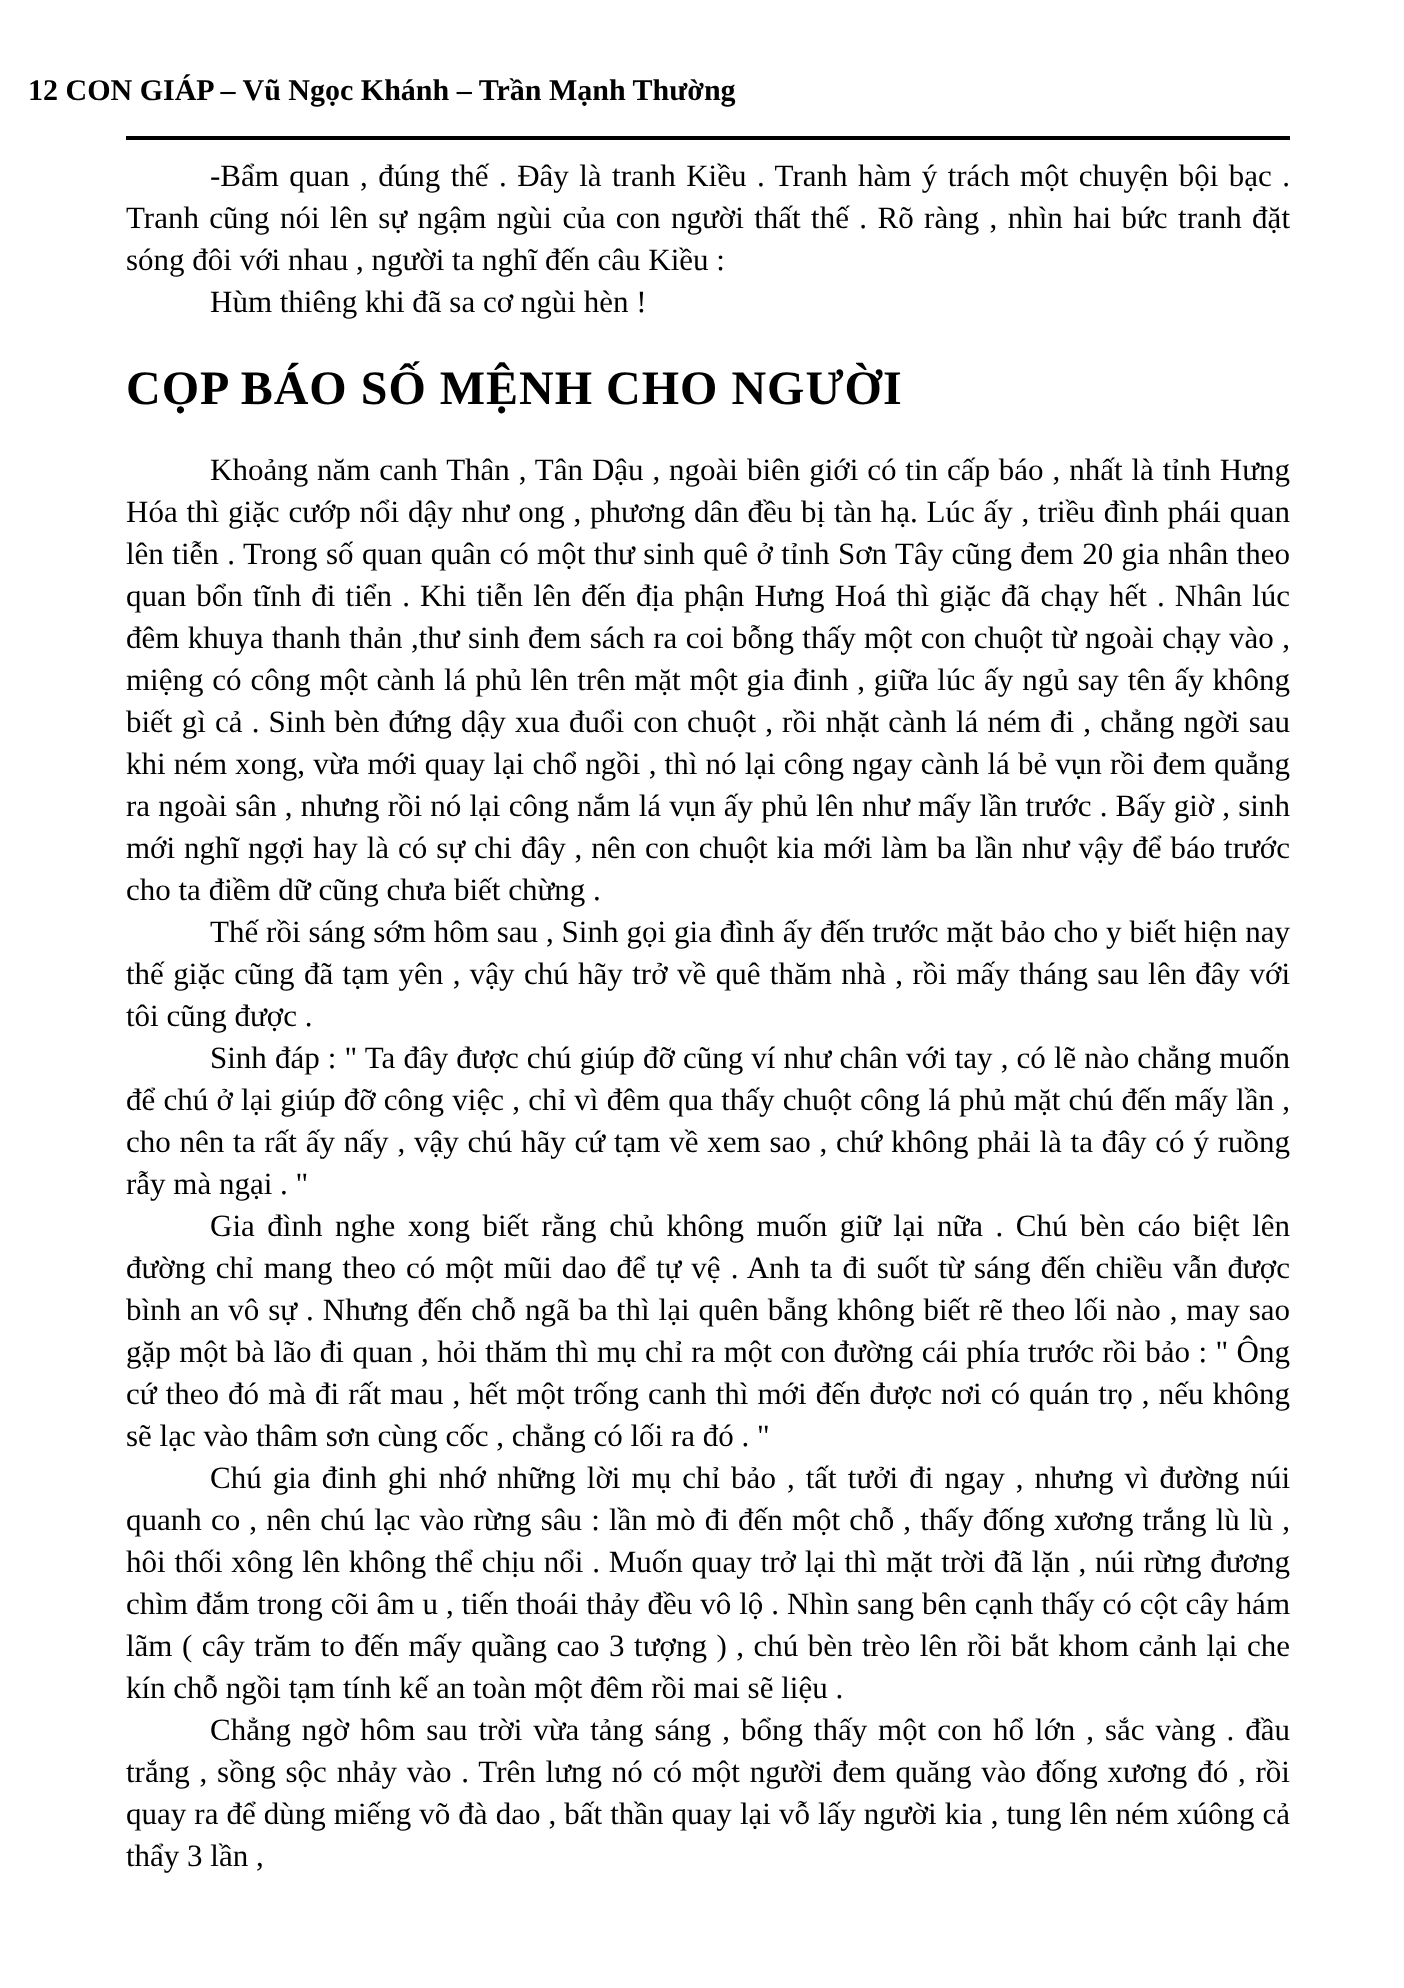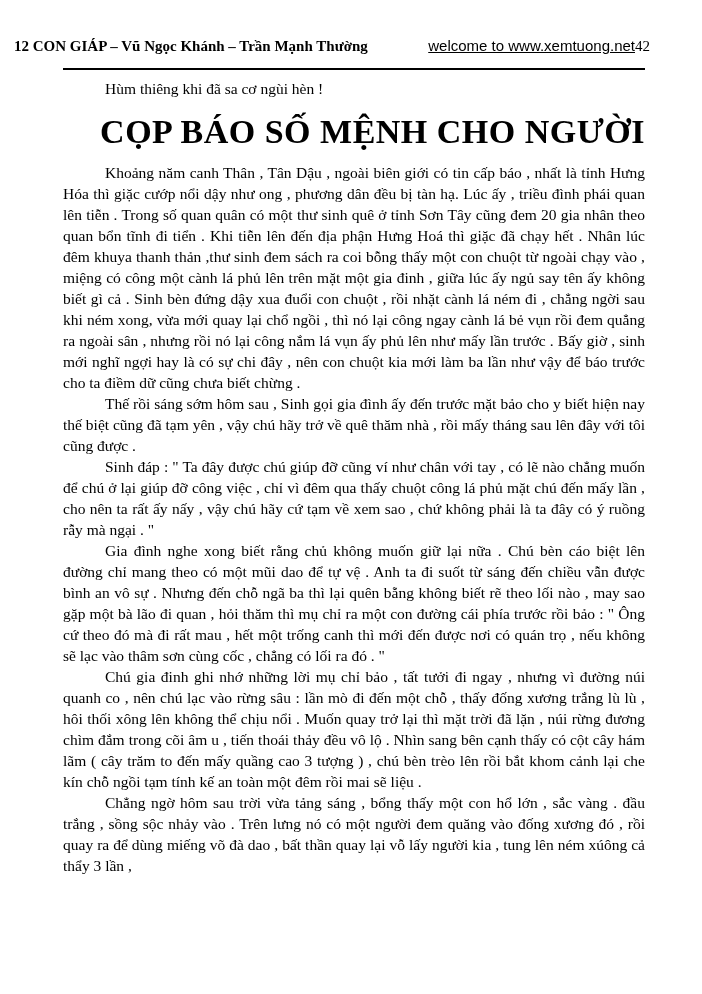--- a/index.html
+++ b/index.html
@@ -17,21 +17,21 @@
     font-family: "Liberation Serif", serif;
     box-sizing: border-box;
     padding-top: 36px;
     overflow: hidden;
   }
   .hdr {
     display: flex;
     justify-content: space-between;
     align-items: baseline;
     padding-left: 14px;
-    padding-right: 52px;
+    padding-right: 74px;
     font-size: 15px;
     line-height: 20px;
     white-space: nowrap;
   }
   .hdr .book-title {
     font-weight: bold;
     font-family: "Liberation Serif", serif;
   }
   .hdr .hdr-right {
     display: inline-flex;
@@ -65,42 +65,39 @@
   p.paragraph {
     text-indent: 42px;
   }
   p.verse {
     padding-left: 42px;
     text-align: left;
   }
   h1.title {
     font-family: "Liberation Serif", serif;
     font-weight: bold;
-    font-size: 34px;
+    font-size: 24px;
     line-height: 36px;
-    text-align: right;
+    text-align: left;
     margin: 15px 0 12px 0;
     letter-spacing: 0.5px;
   }
 </style>
 </head>
 <body>
 
 <div class="page">
   <div class="hdr">
     <span class="book-title">12 CON GIÁP – Vũ Ngọc Khánh – Trần Mạnh Thường</span>
-    <span class="hdr-right">
-      <span class="site-link">welcome to www.xemtuong.net</span>
-        <span class="page-num">42</span>
-    </span>
   </div>
   <hr class="rule">
   <div class="body-text" id="content">
+      <p class="paragraph">-Bẩm quan , đúng thế . Đây là tranh Kiều . Tranh hàm ý trách một chuyện bội bạc . Tranh cũng nói lên sự ngậm ngùi của con người thất thế . Rõ ràng , nhìn hai bức tranh đặt sóng đôi với nhau , người ta nghĩ đến câu Kiều :</p>
       <p class="verse">Hùm thiêng khi đã sa cơ ngùi hèn !</p>
       <h1 class="title">CỌP BÁO SỐ MỆNH CHO NGƯỜI</h1>
       <p class="paragraph">Khoảng năm canh Thân , Tân Dậu , ngoài biên giới có tin cấp báo , nhất là tỉnh Hưng Hóa thì giặc cướp nổi dậy như ong , phương dân đều bị tàn hạ. Lúc ấy , triều đình phái quan lên tiễn . Trong số quan quân có một thư sinh quê ở tỉnh Sơn Tây cũng đem 20 gia nhân theo quan bổn tĩnh đi tiển . Khi tiễn lên đến địa phận Hưng Hoá thì giặc đã chạy hết . Nhân lúc đêm khuya thanh thản ,thư sinh đem sách ra coi bỗng thấy một con chuột từ ngoài chạy vào , miệng có công một cành lá phủ lên trên mặt một gia đinh , giữa lúc ấy ngủ say tên ấy không biết gì cả . Sinh bèn đứng dậy xua đuổi con chuột , rồi nhặt cành lá ném đi , chẳng ngời sau khi ném xong, vừa mới quay lại chổ ngồi , thì nó lại công ngay cành lá bẻ vụn rồi đem quẳng ra ngoài sân , nhưng rồi nó lại công nắm lá vụn ấy phủ lên như mấy lần trước . Bấy giờ , sinh mới nghĩ ngợi hay là có sự chi đây , nên con chuột kia mới làm ba lần như vậy để báo trước cho ta điềm dữ cũng chưa biết chừng .</p>
-      <p class="paragraph">Thế rồi sáng sớm hôm sau , Sinh gọi gia đình ấy đến trước mặt bảo cho y biết hiện nay thế biệt cũng đã tạm yên , vậy chú hãy trở về quê thăm nhà , rồi mấy tháng sau lên đây với tôi cũng được .</p>
+      <p class="paragraph">Thế rồi sáng sớm hôm sau , Sinh gọi gia đình ấy đến trước mặt bảo cho y biết hiện nay thế giặc cũng đã tạm yên , vậy chú hãy trở về quê thăm nhà , rồi mấy tháng sau lên đây với tôi cũng được .</p>
       <p class="paragraph">Sinh đáp : " Ta đây được chú giúp đỡ cũng ví như chân với tay , có lẽ nào chẳng muốn để chú ở lại giúp đỡ công việc , chỉ vì đêm qua thấy chuột công lá phủ mặt chú đến mấy lần , cho nên ta rất ấy nấy , vậy chú hãy cứ tạm về xem sao , chứ không phải là ta đây có ý ruồng rẫy mà ngại . "</p>
       <p class="paragraph">Gia đình nghe xong biết rằng chủ không muốn giữ lại nữa . Chú bèn cáo biệt lên đường chỉ mang theo có một mũi dao để tự vệ . Anh ta đi suốt từ sáng đến chiều vẫn được bình an vô sự . Nhưng đến chỗ ngã ba thì lại quên bẵng không biết rẽ theo lối nào  , may sao gặp một bà lão đi quan , hỏi thăm thì mụ chỉ ra một con đường cái phía trước rồi bảo : " Ông cứ theo đó mà đi rất mau , hết một trống canh thì mới đến được nơi có quán trọ , nếu không sẽ lạc vào thâm sơn cùng cốc , chẳng có lối ra đó . "</p>
       <p class="paragraph">Chú gia đinh ghi nhớ những lời mụ chỉ bảo , tất tưởi đi ngay , nhưng vì đường núi quanh co , nên chú lạc vào rừng sâu : lần mò đi đến một chỗ , thấy đống xương trắng lù lù , hôi thối xông lên không thể chịu nổi . Muốn quay trở lại thì mặt trời đã lặn , núi rừng đương chìm đắm trong cõi âm u , tiến thoái thảy đều vô lộ . Nhìn sang bên cạnh thấy có cột cây hám lãm ( cây trăm to đến mấy quầng cao 3 tượng ) , chú bèn trèo lên rồi bắt khom cảnh lại che kín chỗ ngồi tạm tính kế an toàn một đêm rồi mai sẽ liệu .</p>
       <p class="paragraph">Chẳng ngờ hôm sau trời vừa tảng sáng , bổng thấy một con hổ lớn , sắc vàng . đầu trắng , sồng sộc nhảy vào . Trên lưng nó có một người đem quăng vào đống xương đó , rồi quay ra để dùng miếng võ đà dao , bất thần quay lại vỗ lấy người kia , tung lên ném xúông cả thẩy 3 lần ,</p>
     </div>
 </div>
 
 </body></html>

